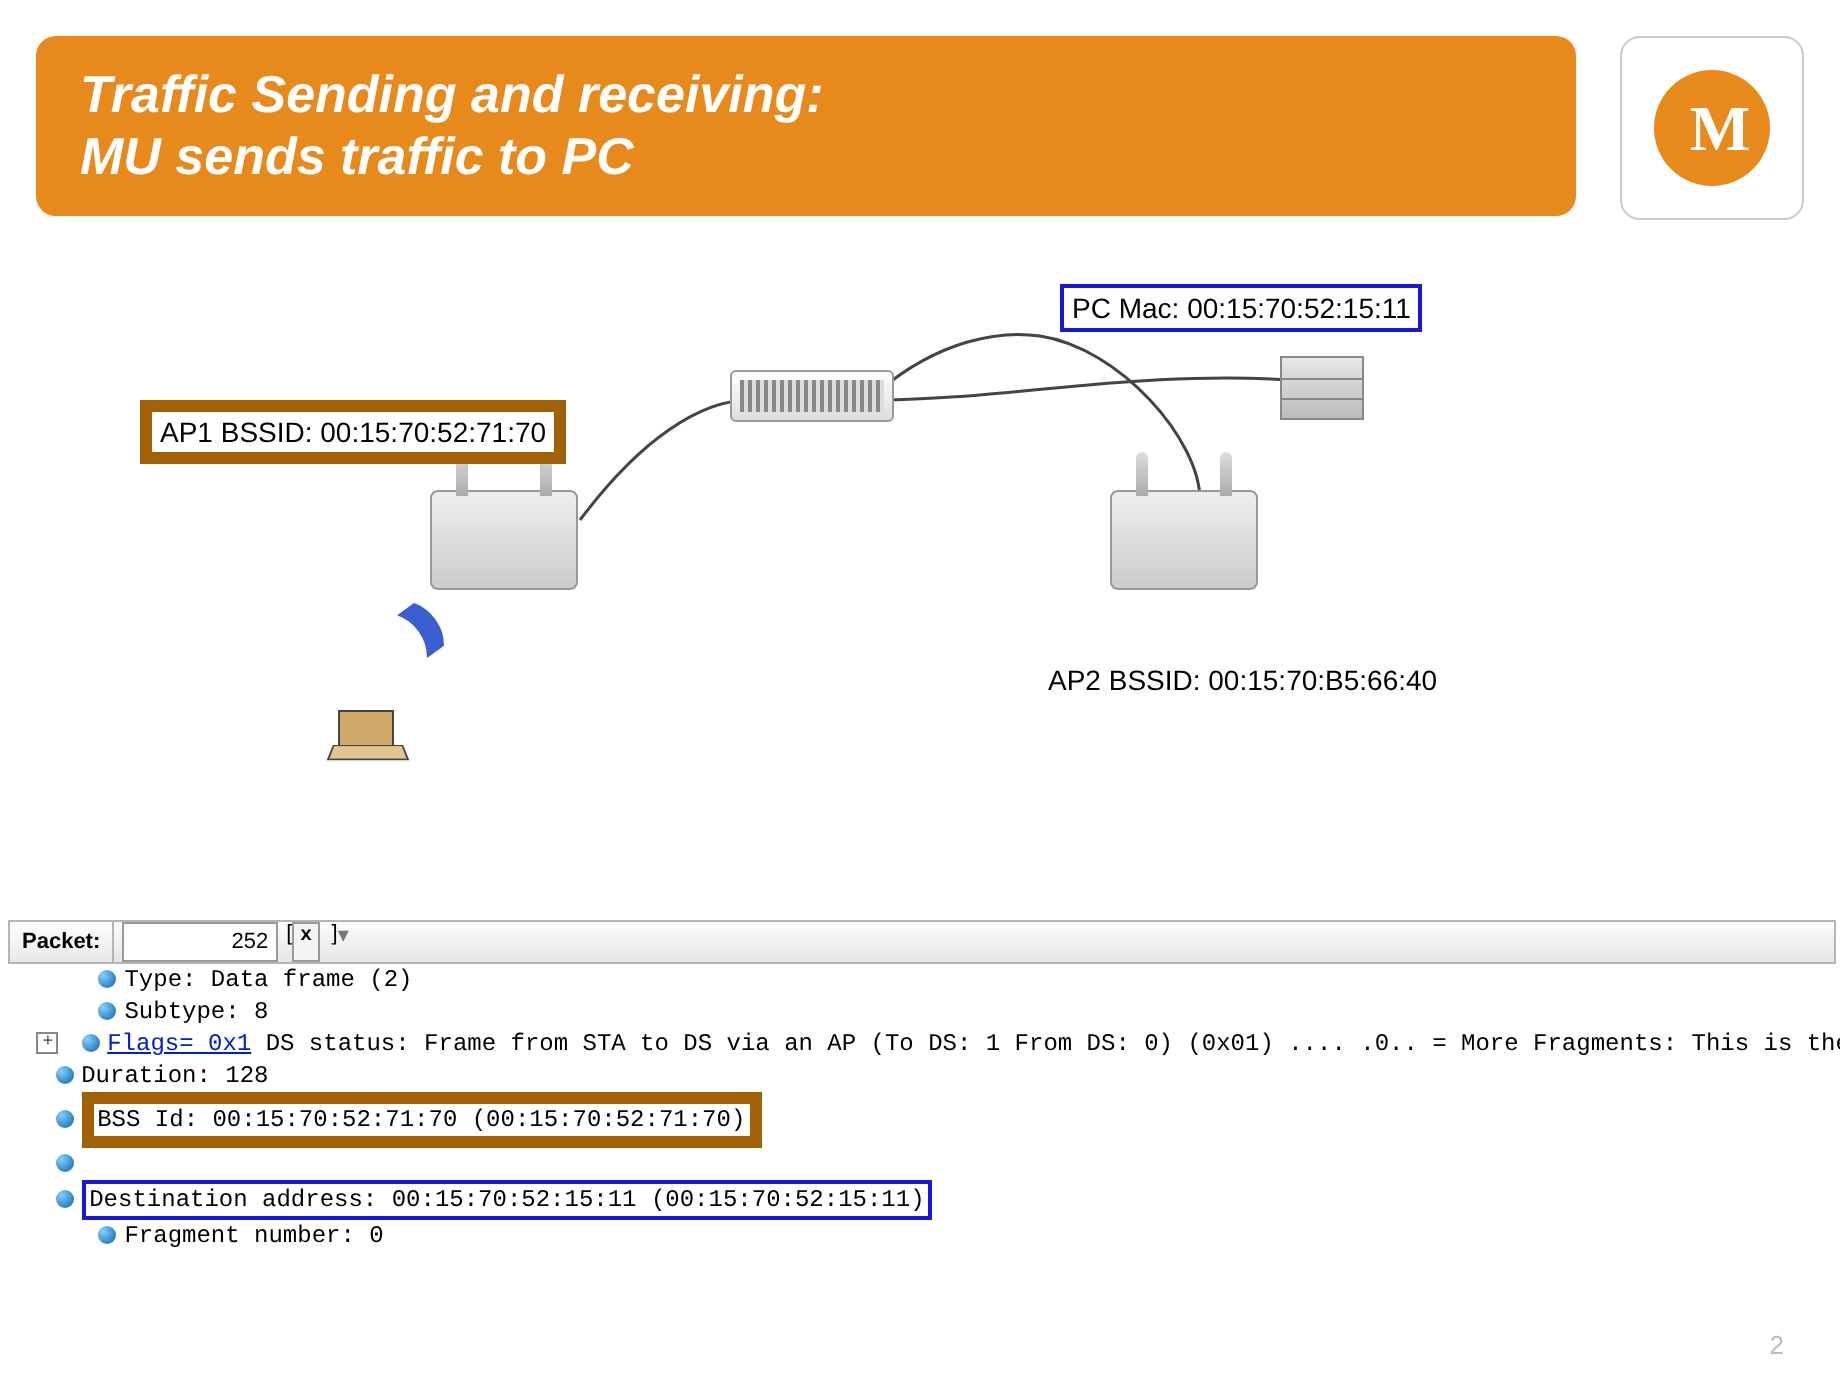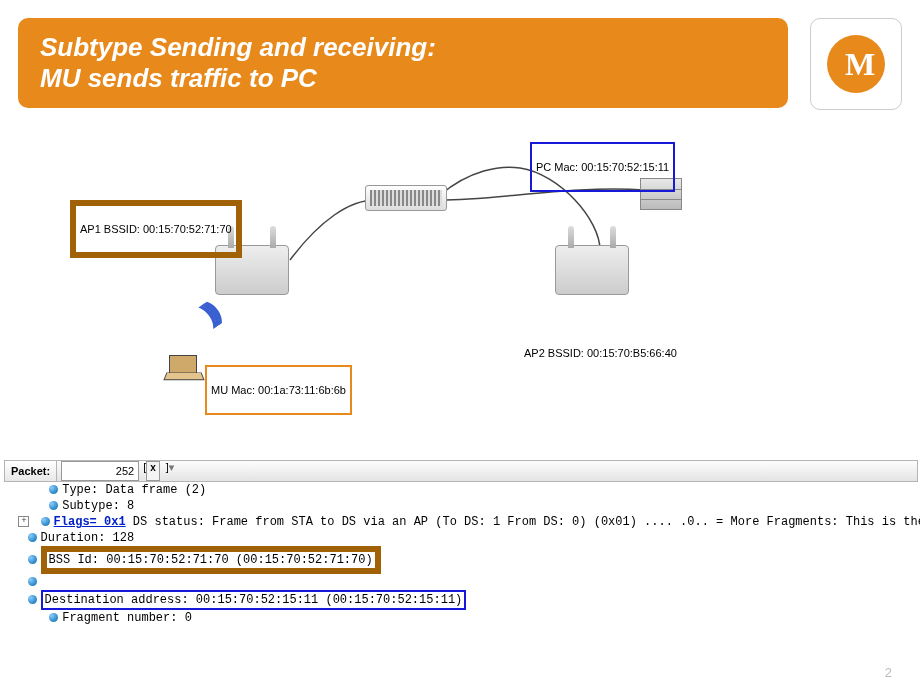--- a/index.html
+++ b/index.html
@@ -14,43 +14,43 @@
   .pc-box::before,.pc-box::after{content:"";position:absolute;left:0;right:0;height:1px;background:#888}
   .pc-box::before{top:10px}.pc-box::after{top:20px}
   .ap{position:absolute;width:72px;height:48px;background:linear-gradient(#eee,#ccc);border:1px solid #999;border-radius:4px}
   .ap::before,.ap::after{content:"";position:absolute;top:-20px;width:6px;height:22px;background:linear-gradient(#ddd,#aaa);border-radius:3px 3px 0 0}
   .ap::before{left:12px}.ap::after{right:12px}
   .ap1{left:215px;top:115px}
   .ap2{left:555px;top:115px}
   .laptop{position:absolute;left:165px;top:225px;width:36px;height:26px}
   .laptop-screen{position:absolute;width:26px;height:18px;background:#cfa96a;border:1px solid #444;left:4px;top:0}
   .laptop-base{position:absolute;width:36px;height:8px;background:#e3c48e;border:1px solid #444;bottom:0;left:0;transform:perspective(40px) rotateX(40deg)}
-  .lbl{position:absolute;font-size:11px;padding:17px 4px;white-space:nowrap}
+  .lbl{position:absolute;font-size:14px;padding:2px 4px;white-space:nowrap}
   .box-red{border:6px solid #a16207}
   .box-blue{border:2px solid #1818d8}
   .box-orange{border:2px solid #e8891b}
   .wifi{position:absolute;left:204px;top:168px;color:#3a5fd0;font-size:28px;transform:rotate(-35deg);letter-spacing:-6px;font-weight:bold}
   svg.wires{position:absolute;left:0;top:0;width:920px;height:290px;pointer-events:none}
   .packet-bar{position:absolute;left:4px;top:460px;width:912px;height:20px;background:linear-gradient(#fdfdfd,#e4e4e4);border:1px solid #b5b5b5;font-size:11px;display:flex;}
   .packet-bar .lblp{font-weight:bold;padding:0 6px;border-right:1px solid #b5b5b5;height:100%;display:flex;align-items:center;background:linear-gradient(#fff,#e8e8e8)}
   .packet-bar input{width:70px;height:16px;border:1px solid #999;text-align:right;font-size:11px;margin:0 4px;padding-right:4px}
   .packet-bar .xbtn{border:1px solid #999;padding:0 3px;font-weight:bold;font-size:10px;background:#f4f4f4;margin-right:6px}
   .tree{position:absolute;left:4px;top:482px;width:912px;font-family:"Courier New",monospace;font-size:12px;line-height:16px;color:#000}
   .tree .row{white-space:pre}
   .bullet{display:inline-block;width:9px;height:9px;border-radius:50%;background:radial-gradient(circle at 30% 30%,#8cf,#06a);margin:0 4px 0 2px;vertical-align:middle}
   .plus{display:inline-block;width:9px;height:9px;border:1px solid #888;font-size:9px;line-height:8px;text-align:center;margin-right:2px;vertical-align:middle;color:#444}
-  .flag-link{color:#0020c8;text-decoration:underline;font-weight:bold}
+  .flag-link{color:#0020c8;text-decoration:underline;font-weight:normal}
   .hl-row{display:inline-block;padding:0 2px}
   .pagenum{position:absolute;right:28px;bottom:10px;color:#bbb;font-size:13px}
 </style>
 </head>
 <body>
 
 <div class="title-bar">
-  <div>Subtype Sending and receiving:</div>
+  <div>Traffic Sending and receiving:</div>
   <div>MU sends traffic to PC</div>
 </div>
 <div class="logo-box">
   <div class="logo-circle">M</div>
 </div>
 
 <div class="diagram">
   <svg class="wires">
     <path d="M290 130 C 320 90, 350 70, 375 70" stroke="#444" fill="none" stroke-width="1.5"></path>
     <path d="M440 65 C 470 40, 500 35, 520 38 C 560 44, 600 90, 600 120" stroke="#444" fill="none" stroke-width="1.5"></path>
@@ -64,21 +64,20 @@
   <div class="ap ap2"></div>
   <div class="wifi">)))</div>
   <div class="laptop">
     <div class="laptop-screen"></div>
       <div class="laptop-base"></div>
   </div>
 
   <div class="lbl box-red" style="left:70px;top:70px">AP1 BSSID: 00:15:70:52:71:70</div>
   <div class="lbl" style="left:520px;top:200px">AP2 BSSID: 00:15:70:B5:66:40</div>
   <div class="lbl box-blue" style="left:530px;top:12px">PC Mac: 00:15:70:52:15:11</div>
-  <div class="lbl box-orange" style="left:205px;top:235px">MU Mac: 00:1a:73:11:6b:6b</div>
 </div>
 
 <div class="packet-bar">
   <span class="lblp">Packet:</span>
   <input value="252" style="">
   <span>[</span>
   <span class="xbtn">x</span>
   <span>] </span>
   <span style="color:#777">▾</span>
 </div>

